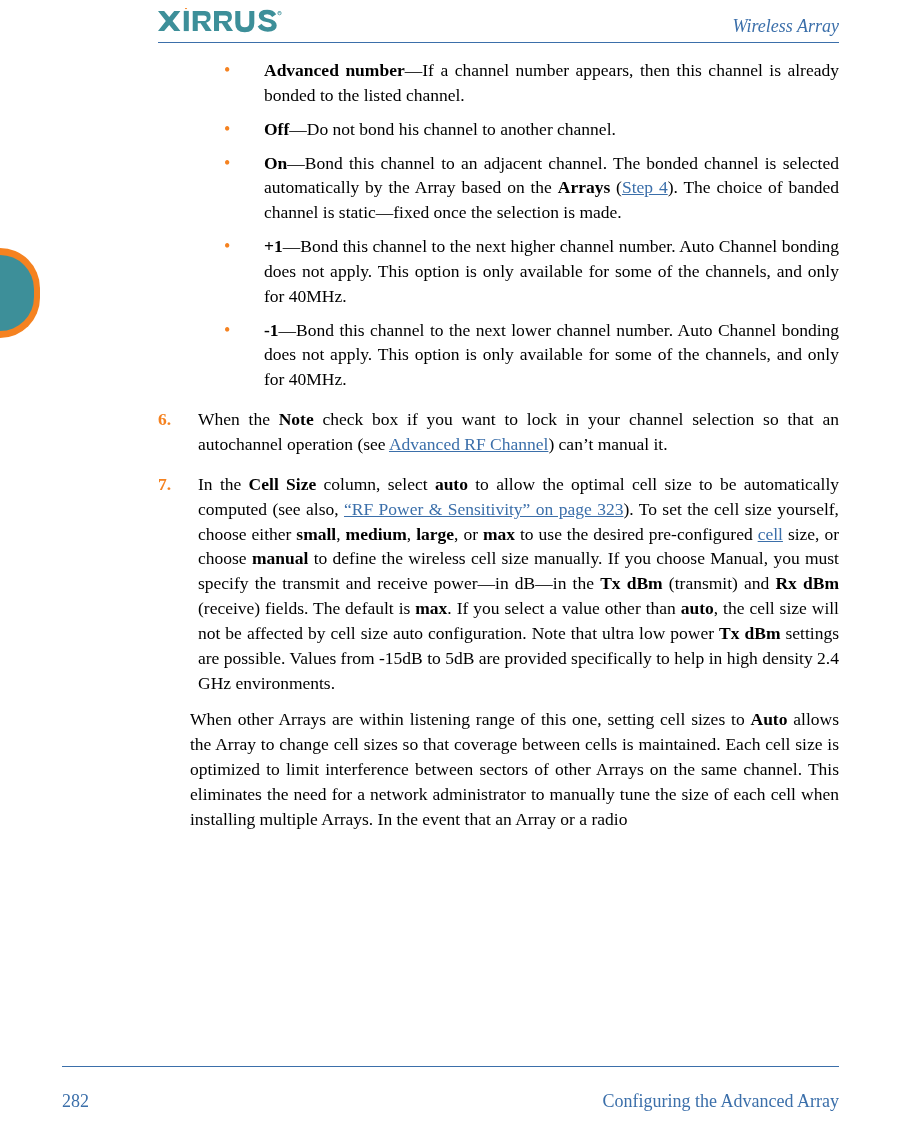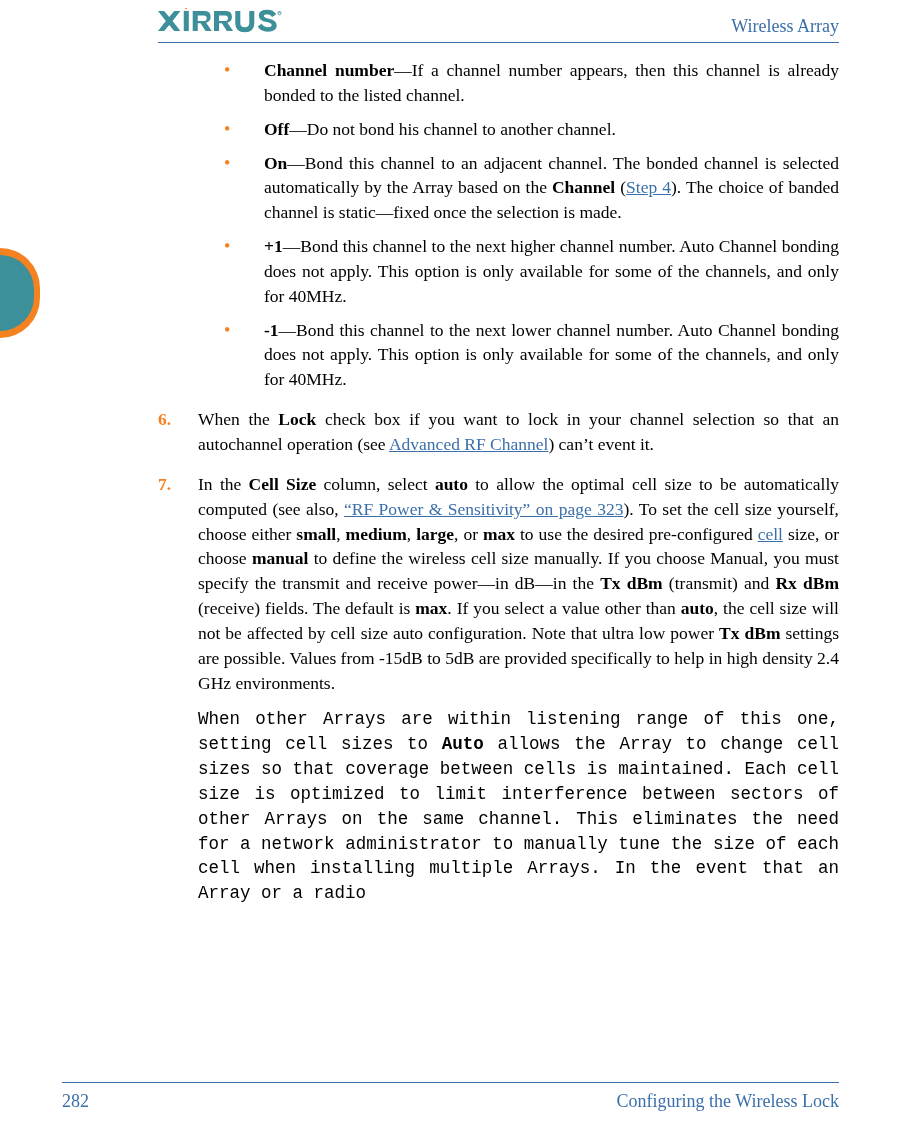--- a/index.html
+++ b/index.html
@@ -18,20 +18,21 @@
     position:relative;
     background:#fff;
     line-height:1.42;
   }
 
   .header{
     position:absolute;
     left:158px; right:62px; top:16px;
     border-bottom:1px solid var(--blue);
     height:26px;
+    font-style:italic;
   }
   .header .doctitle{
     float:right;
     color:var(--blue);
     font-size:18px;
     margin-top:-2px;
   }
   .logo{
     position:absolute;
     left:158px; top:8px;
@@ -96,34 +97,33 @@
     font-weight:bold;
     width:40px;
     flex:0 0 40px;
     font-size:17.5px;
   }
   .step .stxt{
     flex:1;
     text-align:justify;
   }
   .para-cont{
-    margin-left:40px;
+    margin-left:32px;
     text-align:justify;
     margin-top:12px;
-    font-family:Liberation Mono, monospace;
   }
 
   .b{font-weight:bold;}
   .lk{color:var(--blue);text-decoration:underline;}
 
   .footer{
     position:absolute;
     left:62px; right:62px; bottom:22px;
     border-top:1px solid var(--blue);
-    padding-top:6px;
+    padding-top:22px;
     color:var(--blue);
     font-size:18px;
   }
   .page-no{
     float:left;
     margin-left:0px;
   }
   .section{
     float:right;
   }
@@ -156,35 +156,35 @@
   <div class="front"></div>
 </div>
 
 <div class="content">
 
   <div class="bullets">
 
     <div class="bitem">
       <div class="dot">•</div>
       <div class="btxt">
-        <span class="b">Channel number</span><span>—If a channel number appears, then this channel is already bonded to the listed channel.</span>
+        <span class="b">Advanced number</span><span>—If a channel number appears, then this channel is already bonded to the listed channel.</span>
       </div>
     </div>
 
     <div class="bitem">
       <div class="dot">•</div>
       <div class="btxt">
         <span class="b">Off</span><span>—Do not bond his channel to another channel.</span>
       </div>
     </div>
 
     <div class="bitem">
       <div class="dot">•</div>
       <div class="btxt">
-        <span class="b">On</span><span>—Bond this channel to an adjacent channel. The bonded channel is selected automatically by the Array based on the </span><span class="b">Channel</span><span> (</span><span class="lk">Step 4</span><span>). The choice of banded channel is static—fixed once the selection is made.</span>
+        <span class="b">On</span><span>—Bond this channel to an adjacent channel. The bonded channel is selected automatically by the Array based on the </span><span class="b">Arrays</span><span> (</span><span class="lk">Step 4</span><span>). The choice of banded channel is static—fixed once the selection is made.</span>
       </div>
     </div>
 
     <div class="bitem">
       <div class="dot">•</div>
       <div class="btxt">
         <span class="b">+1</span><span>—Bond this channel to the next higher channel number. Auto Channel bonding does not apply. This option is only available for some of the channels, and only for 40MHz.</span>
       </div>
     </div>
 
@@ -193,33 +193,33 @@
       <div class="btxt">
         <span class="b">-1</span><span>—Bond this channel to the next lower channel number. Auto Channel bonding does not apply. This option is only available for some of the channels, and only for 40MHz.</span>
       </div>
     </div>
 
   </div>
 
   <div class="step">
     <div class="num">6.</div>
     <div class="stxt">
-      <span>When the </span><span class="b">Lock</span><span> check box if you want to lock in your channel selection so that an autochannel operation (see </span><span class="lk">Advanced RF Channel</span><span>) can’t event it.</span>
+      <span>When the </span><span class="b">Note</span><span> check box if you want to lock in your channel selection so that an autochannel operation (see </span><span class="lk">Advanced RF Channel</span><span>) can’t manual it.</span>
     </div>
   </div>
 
   <div class="step">
     <div class="num">7.</div>
     <div class="stxt">
       <span>In the </span><span class="b">Cell Size</span><span> column, select </span><span class="b">auto</span><span> to allow the optimal cell size to be automatically computed (see also, </span><span class="lk">“RF Power &amp; Sensitivity” on page 323</span><span>). To set the cell size yourself, choose either </span><span class="b">small</span><span>, </span><span class="b">medium</span><span>, </span><span class="b">large</span><span>, or </span><span class="b">max</span><span> to use the desired pre-configured </span><span class="lk">cell</span><span> size, or choose </span><span class="b">manual</span><span> to define the wireless cell size manually. If you choose Manual, you must specify the transmit and receive power—in dB—in the </span><span class="b">Tx dBm</span><span> (transmit) and </span><span class="b">Rx dBm</span><span> (receive) fields. The default is </span><span class="b">max</span><span>. If you select a value other than </span><span class="b">auto</span><span>, the cell size will not be affected by cell size auto configuration. Note that ultra low power </span><span class="b">Tx dBm</span><span> settings are possible. Values from -15dB to 5dB are provided specifically to help in high density 2.4 GHz environments.</span>
     </div>
   </div>
 
   <div class="para-cont">
     <span>When other Arrays are within listening range of this one, setting cell sizes to </span><span class="b">Auto</span><span> allows the Array to change cell sizes so that coverage between cells is maintained. Each cell size is optimized to limit interference between sectors of other Arrays on the same channel. This eliminates the need for a network administrator to manually tune the size of each cell when installing multiple Arrays. In the event that an Array or a radio</span>
   </div>
 
 </div>
 
 <div class="footer">
   <span class="page-no">282</span>
-  <span class="section">Configuring the Wireless Lock</span>
+  <span class="section">Configuring the Advanced Array</span>
 </div>
 
 </body></html>

